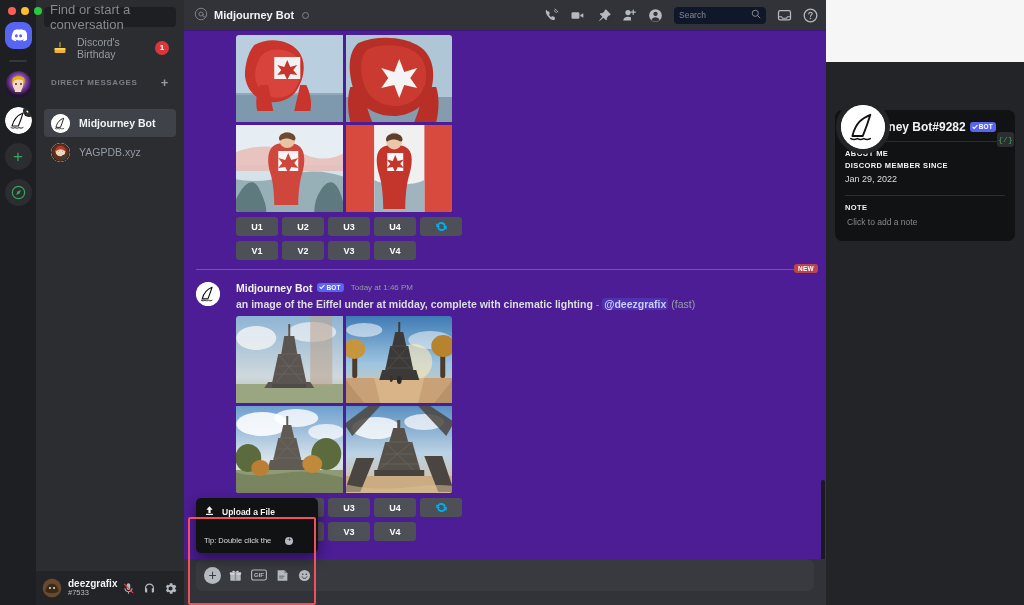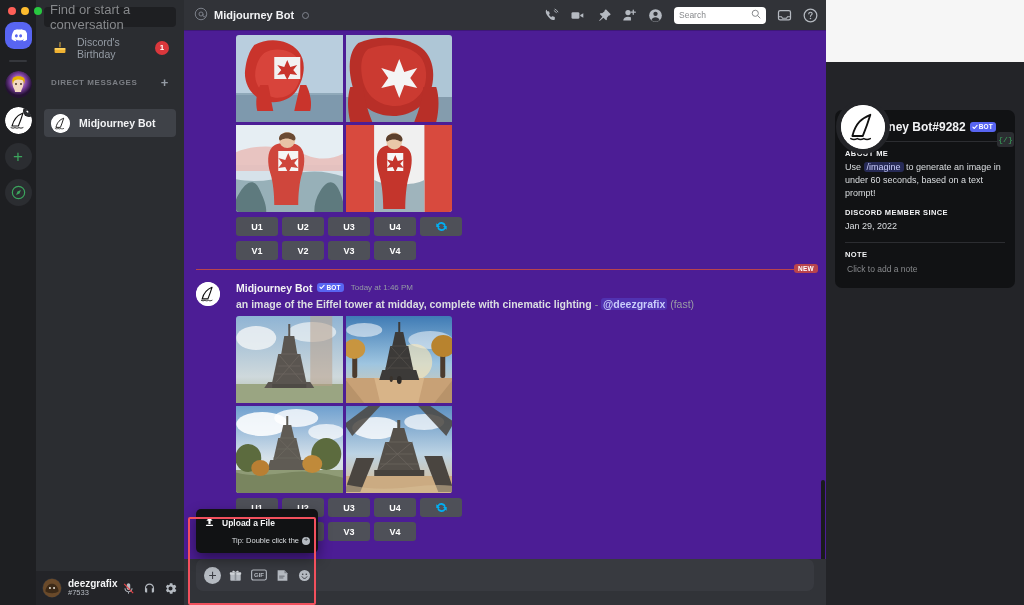--- a/index.html
+++ b/index.html
@@ -166,21 +166,21 @@
   }
   .topbar-status {
     width: 7px; height: 7px; border-radius: 50%;
     border: 1.3px solid #80848e;
     margin-left: 2px;
   }
   .topbar-right { margin-left: auto; display: flex; align-items: center; gap: 11px; }
   .tb-ico { cursor: pointer; display: flex; align-items: center; }
   .search-box {
     width: 92px; height: 17px;
-    background: #ffffff;
+    background: #0f172a;
     border-radius: 4px;
     display: flex; align-items: center;
     padding: 0 5px;
     font-size: 8.5px; color: #87898c;
     cursor: pointer;
   }
   .search-box .sicon { margin-left: auto; }
 
   
   .chat-wrap { flex: 1; display: flex; min-height: 0; background: #4c1d95; }
@@ -309,23 +309,23 @@
     border-radius: 5px;
     padding: 7px 8px 8px 8px;
     box-shadow: 0 6px 14px rgba(0,0,0,.45);
     z-index: 30;
   }
   .tt-title {
     display: flex; align-items: center; gap: 7px;
     color: #f2f3f5; font-size: 8.5px; font-weight: 600;
   }
   .tt-tip {
-    margin-top: 7px;
+    margin-top: 18px;
     color: #dbdee1; font-size: 7.5px;
-    display: flex; align-items: center; gap: 3px; justify-content: flex-end;
+    display: flex; align-items: center; gap: 14px;
   }
   .tt-mini {
     width: 8px; height: 8px; border-radius: 50%;
     background: #b5bac1; color: #2b2d31;
     display: inline-flex; align-items: center; justify-content: center;
     font-size: 8px; line-height: 0; padding-bottom: 1px;
   }
   .highlight-box {
     position: absolute;
     left: 4px; bottom: 0px;
@@ -495,20 +495,36 @@
         <span class="dm-ava">
           <svg width="19" height="19" viewBox="0 0 27 27">
             <circle cx="13.5" cy="13.5" r="13.5" fill="#fff"></circle>
             <path d="M7 19c2-8 6-11 11-13-1.5 5-3 9-4.6 13H7Z" fill="none" stroke="#111" stroke-width="1.3" stroke-linejoin="round"></path>
             <path d="M6 20.6c1.3.7 2.6.7 4 0 1.3.7 2.6.7 4 0 1.3.7 2.6.7 4 0" fill="none" stroke="#111" stroke-width="1" stroke-linecap="round"></path>
           </svg>
         </span>
         <span>Midjourney Bot</span>
       </div>
 
+      <div class="dm-row">
+        <span class="dm-ava">
+          <svg width="19" height="19" viewBox="0 0 27 27">
+            <circle cx="13.5" cy="13.5" r="13.5" fill="#2d1b14"></circle>
+            <circle cx="13.5" cy="13.5" r="12" fill="#5c2f1c"></circle>
+            <circle cx="13.5" cy="12" r="7" fill="#f0d2b8"></circle>
+            <path d="M6.5 12c0-5 3.5-8 7-8s7 3 7 8c-2-1-4-3-7-3s-5 2-7 3Z" fill="#b33a2a"></path>
+            <circle cx="10.8" cy="12.4" r="1.3" fill="#fff"></circle>
+              <circle cx="16.2" cy="12.4" r="1.3" fill="#fff"></circle>
+            <circle cx="10.8" cy="12.4" r=".6" fill="#1a1a1a"></circle>
+              <circle cx="16.2" cy="12.4" r=".6" fill="#1a1a1a"></circle>
+            <circle cx="18.5" cy="20" r="3.4" fill="#3a3d42"></circle>
+          </svg>
+        </span>
+        <span>YAGPDB.xyz</span>
+      </div>
     </div>
 
     <div class="user-panel">
       <span class="user-ava">
         <svg width="20" height="20" viewBox="0 0 24 24">
           <circle cx="12" cy="12" r="12" fill="#2f3136"></circle>
           <circle cx="12" cy="12" r="11" fill="#6a4a2a"></circle>
           <path d="M4 16c1-6 4-9 8-9s7 3 8 9c-3 3-13 3-16 0Z" fill="#3c2a18"></path>
           <circle cx="9.5" cy="12" r="1.2" fill="#e8e2d8"></circle>
             <circle cx="14.5" cy="12" r="1.2" fill="#e8e2d8"></circle>
@@ -709,21 +725,21 @@
                 <span class="bot-tag">
                   <svg width="6" height="6" viewBox="0 0 10 10">
                     <path d="M1.5 5.2 3.8 7.5 8.5 2.3" fill="none" stroke="#fff" stroke-width="1.8" stroke-linecap="round" stroke-linejoin="round"></path>
                   </svg>
                   <span>BOT</span>
                 </span>
                 <span class="msg-time">Today at 1:46 PM</span>
               </div>
 
               <div class="msg-text">
-                <span>an image of the Eiffel tower at midday, complete with cinematic lighting</span>
+                <span>an image of the Eiffel under at midday, complete with cinematic lighting</span>
                 <span class="dim">-</span>
                 <span class="mention">@deezgrafix</span>
                 <span class="dim">(fast)</span>
               </div>
 
               <div class="img-grid">
                 <div class="img-cell">
                   <svg viewBox="0 0 110 87" preserveAspectRatio="xMidYMid slice">
                     <defs>
                         <linearGradient id="sk1" x1="0" y1="0" x2="0" y2="1">
@@ -955,25 +971,20 @@
         <span class="bot-tag">
           <svg width="6" height="6" viewBox="0 0 10 10">
             <path d="M1.5 5.2 3.8 7.5 8.5 2.3" fill="none" stroke="#fff" stroke-width="1.8" stroke-linecap="round" stroke-linejoin="round"></path>
           </svg>
           <span>BOT</span>
         </span>
       </div>
       <div class="prof-hr"></div>
 
       <div class="prof-label">ABOUT ME</div>
-      <div class="prof-text">
-        <span>Use</span>
-        <span class="slash">/imagine</span>
-        <span>to generate an image in under 60 seconds, based on a text prompt!</span>
-      </div>
 
       <div class="prof-label">DISCORD MEMBER SINCE</div>
       <div class="prof-text">Jan 29, 2022</div>
 
       <div class="prof-hr"></div>
       <div class="prof-label">NOTE</div>
       <div class="prof-note">Click to add a note</div>
     </div>
   </div>
 

